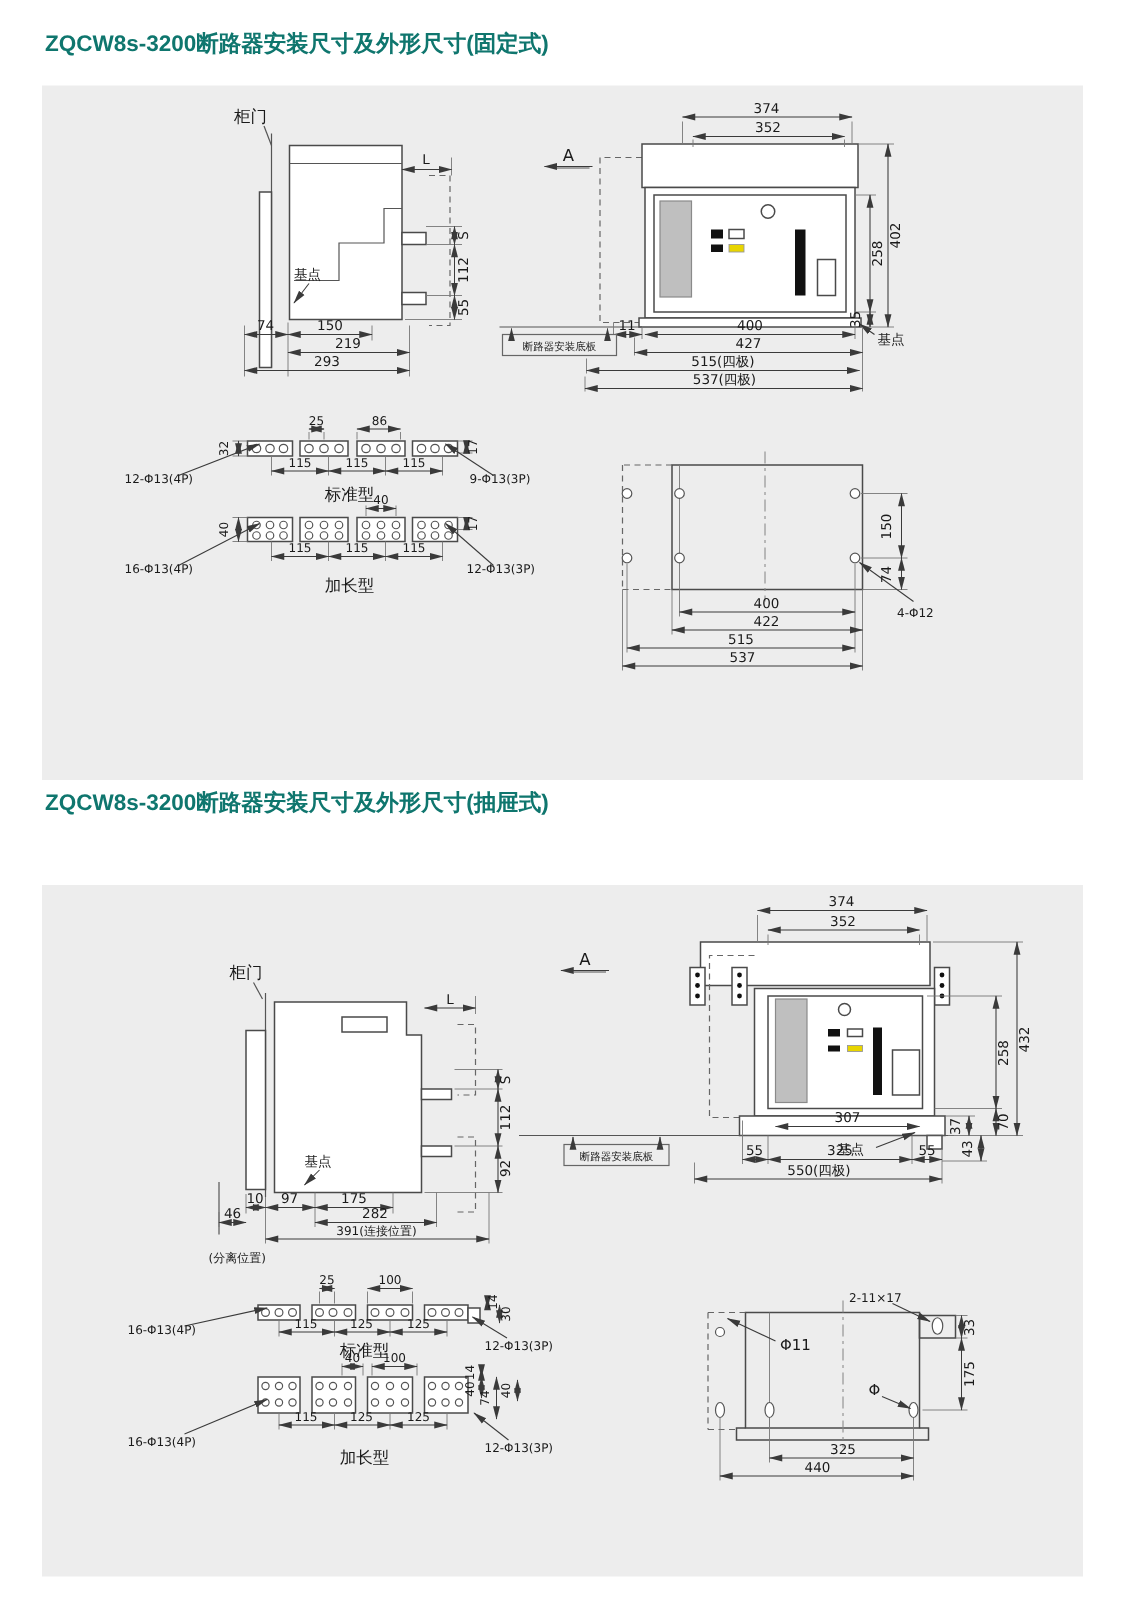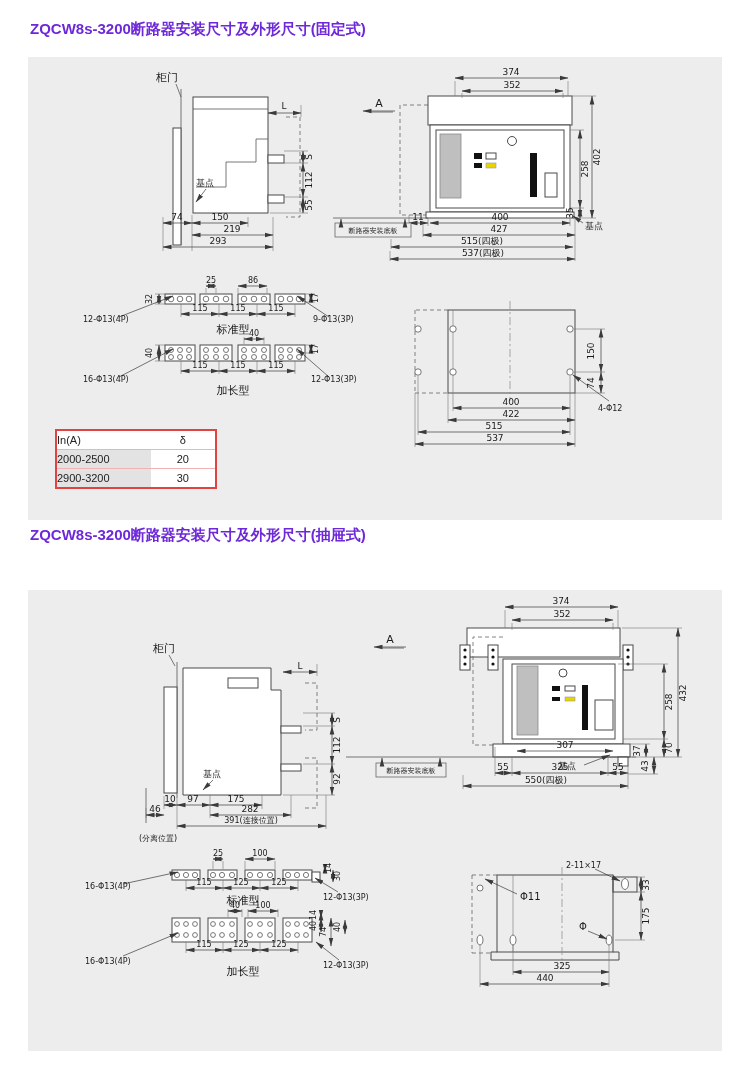--- a/index.html
+++ b/index.html
@@ -1,19 +1,19 @@
 <!DOCTYPE html>
 <html><head>
 <meta charset="utf-8">
 <style>
   html,body{margin:0;padding:0;}
   body{position:relative;width:750px;height:1074px;background:#ffffff;
        font-family:"Liberation Sans","DejaVu Sans",sans-serif;overflow:hidden;}
   .abs{position:absolute;}
-  .sec-title{position:absolute;left:30px;color:#6d28d9;font-size:15px;font-weight:bold;}
+  .sec-title{position:absolute;left:30px;color:#0f766e;font-size:15px;font-weight:bold;}
   .panel{position:absolute;left:28px;width:694px;background:#ededed;}
   svg{overflow:visible;}
   svg text{font-family:"DejaVu Sans",sans-serif;fill:#1a1a1a;}
   .t7{font-size:7px;}
   .t8{font-size:8px;}
   .t9{font-size:9px;}
   .t10{font-size:10px;}
   .t11{font-size:11px;}
   .mid{text-anchor:middle;}
   .thin{stroke:#555;stroke-width:0.8;fill:none;}
@@ -269,36 +269,20 @@
     <text x="69" y="84" class="t8 mid" transform="rotate(-90 69 84)">40</text>
     <text x="235" y="80" class="t8 mid" transform="rotate(-90 235 80)">17</text>
     <text x="117" y="99" class="t8 mid">115</text>
     <text x="155" y="99" class="t8 mid">115</text>
     <text x="193" y="99" class="t8 mid">115</text>
     <text x="0" y="113" class="t8">16-Φ13(4P)</text>
     <text x="228" y="113" class="t8">12-Φ13(3P)</text>
     <text x="150" y="125" class="t11 mid">加长型</text>
   </svg>
 
-  <table class="spec">
-    <tbody>
-        <tr>
-      <td class="c1">In(A)</td>
-      <td class="c2">δ</td>
-    </tr>
-    <tr class="datarow">
-      <td class="c1">2000-2500</td>
-      <td class="c2">20</td>
-    </tr>
-    <tr class="datarow">
-      <td class="c1">2900-3200</td>
-      <td class="c2">30</td>
-    </tr>
-  </tbody>
-    </table>
 
   <svg class="abs" style="left:378px;top:232px" width="310" height="175">
     <g>
       <rect x="42" y="21" width="127" height="83" class="out2"></rect>
       <line x1="42" y1="21" x2="9" y2="21" class="dash"></line>
       <line x1="9" y1="21" x2="9" y2="104" class="dash"></line>
       <line x1="9" y1="104" x2="42" y2="104" class="dash"></line>
       <line x1="104" y1="12" x2="104" y2="112" class="dashdot"></line>
       <line x1="47" y1="21" x2="47" y2="104" class="ext"></line>
       <circle cx="12" cy="40" r="3.2" class="hole"></circle>

